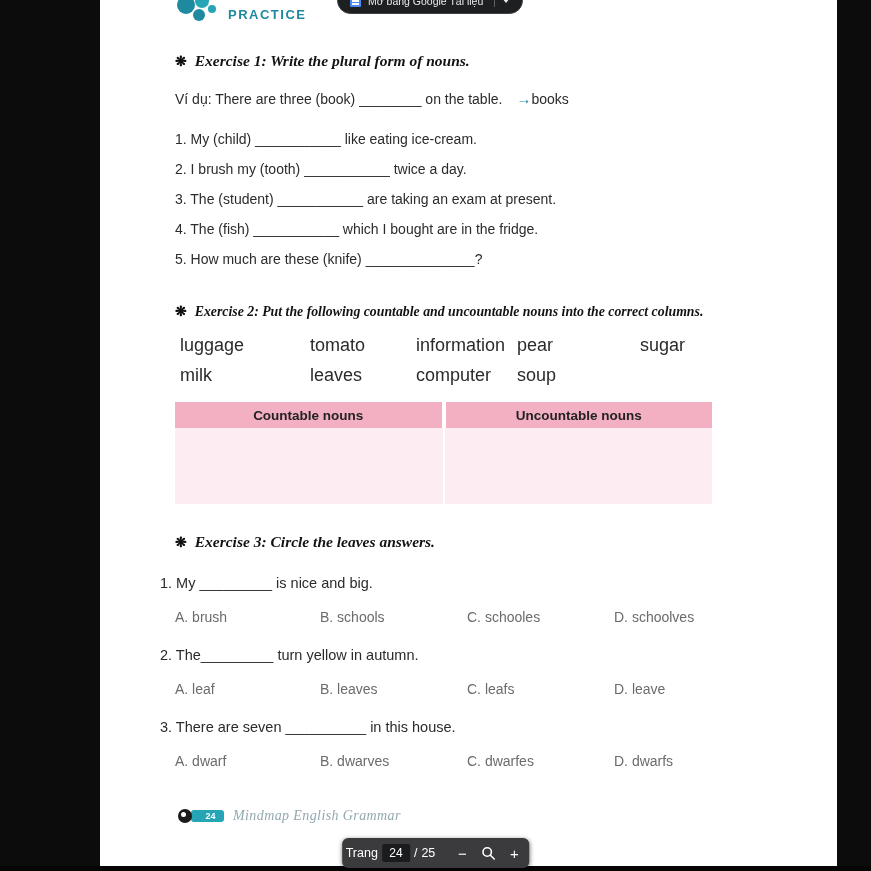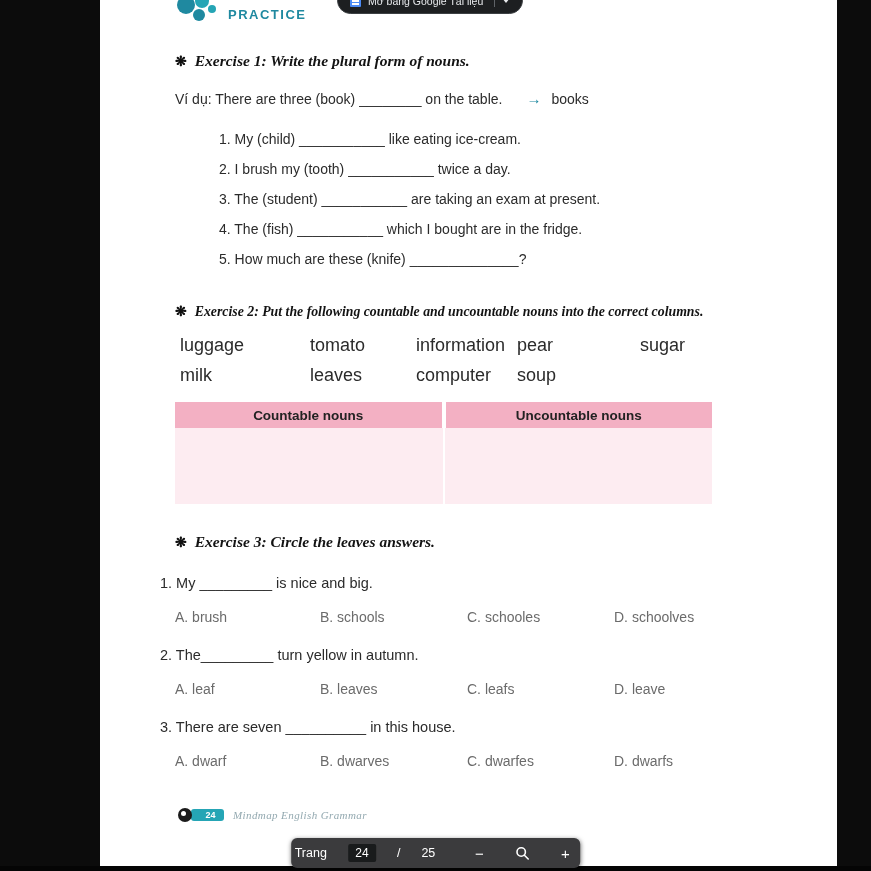--- a/index.html
+++ b/index.html
@@ -35,23 +35,23 @@
     position:absolute; left:75px; display:flex; align-items:center; gap:8px;
     font-family:"Liberation Serif", serif; font-weight:bold; font-style:italic;
     color:#131313; white-space:nowrap;
   }
   .ex-ic { font-style:normal; font-size:14px; color:#111; }
   #ex1-title { top:52px; font-size:15.5px; }
   #ex2-title { top:303px; font-size:13.8px; }
   #ex3-title { top:533px; font-size:15.5px; }
 
   
-  .example { position:absolute; left:75px; top:90px; font-size:14px; color:#2b2b2b; display:flex; gap:10px; align-items:flex-end;}
+  .example { position:absolute; left:75px; top:90px; font-size:14px; color:#2b2b2b; display:flex; align-items:flex-end;}
   .example .arrow { color:#1f89a0; font-weight:bold; font-size:15px; margin-left:14px;}
-  .items { position:absolute; left:75px; top:124px; font-size:14px; color:#2b2b2b;margin-left:44px; }
+  .items { position:absolute; left:75px; top:124px; font-size:14px; color:#2b2b2b; }
   .items div { height:30px; line-height:30px; }
 
   
   .words {
     position:absolute; left:80px; top:330px; width:545px;
     display:grid; grid-template-columns:130px 106px 101px 123px auto;
     font-size:18px; color:#2b2b2b;
   }
   .words span { height:30px; line-height:30px; }
   .ctable { position:absolute; left:75px; top:402px; width:537px; }
@@ -77,27 +77,27 @@
 
   
   .footer { position:absolute; left:78px; top:808px; display:flex; align-items:center; gap:5px; }
   .f-logo { width:14px; height:14px; border-radius:50%; background:#1b1b1b; position:relative; flex:none; }
   .f-logo::before { content:""; position:absolute; left:3px; top:3px; width:5px; height:5px; border-radius:50%; background:#fff; }
   .f-badge {
     min-width:33px; height:12px; background:#25a5b5; border-radius:3px;
     color:#fff; font-size:9px; font-weight:bold; display:flex; align-items:center; justify-content:center;
     margin-left:-6px; padding-left:6px;
   }
-  .f-title { font-family:"Liberation Serif", serif; font-style:italic; font-size:11px; color:#93a9b0; letter-spacing:.4px; margin-left:4px; }
+  .f-title { font-family:"Liberation Serif", serif; font-style:italic; font-size:14px; color:#93a9b0; letter-spacing:.4px; margin-left:4px; }
 
   
   .toolbar {
     position:absolute; left:50%; bottom:3px; transform:translateX(-50%);
     height:30px; background:#3b3b3d; border-radius:6px;
-    display:flex; align-items:center; padding:0 4px; gap:21px;
+    display:flex; align-items:center; padding:0 4px; gap:4px;
     color:#fff; font-size:12.5px; box-shadow:0 1px 4px rgba(0,0,0,.5);
   }
   .tb-input {
     width:28px; height:18px; background:#191b1c; border:none; border-radius:2px;
     color:#fff; text-align:center; font-size:12px; font-family:inherit;
   }
   .tb-btn {
     background:transparent; border:none; color:#fff; font-size:15px;
     width:22px; height:24px; display:flex; align-items:center; justify-content:center;
     cursor:pointer; font-family:inherit;

